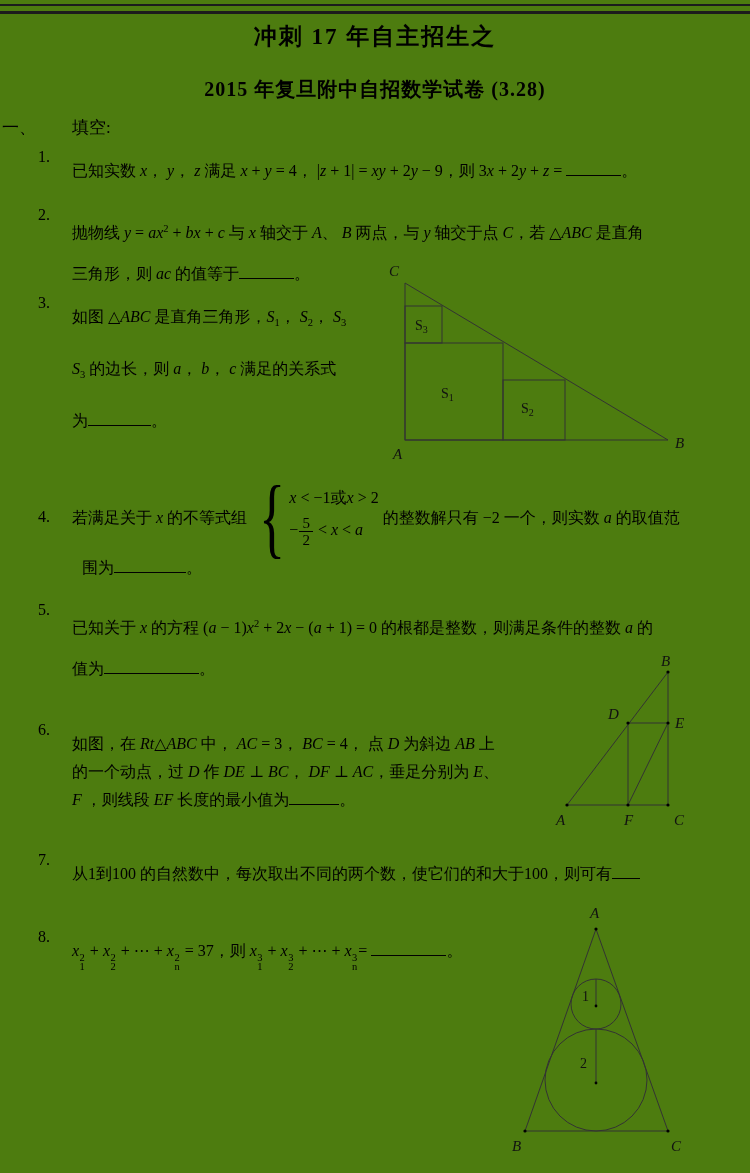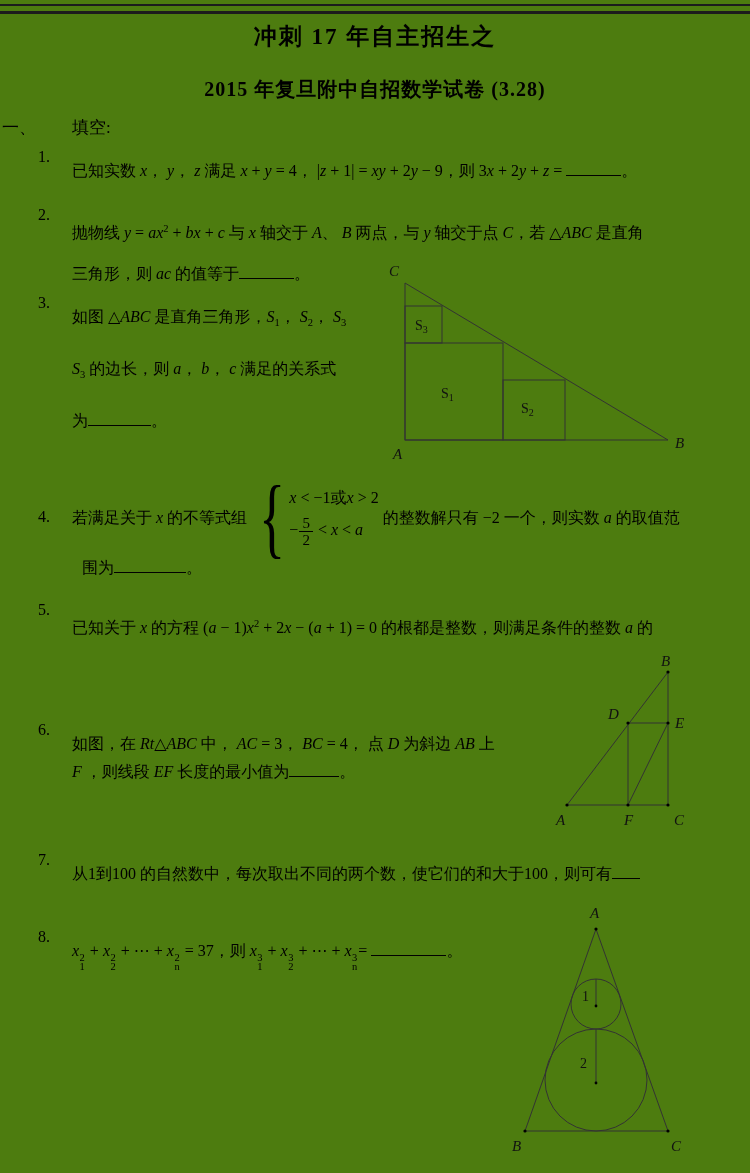--- a/index.html
+++ b/index.html
@@ -115,20 +115,21 @@
       </span>
     </span>
     <span>的整数解只有 −2 一个，则实数 <i>a</i> 的取值范</span>
   </div>
   <div class="p4line2">围为<span class="blank w72"></span>。</div>
 
   <div class="prob lh45" style="top:601px;">
     <span class="pnum">5.</span>
     <div class="plines">
       <span class="pline">已知关于 <i>x</i> 的方程 (<i>a</i> − 1)<i>x</i><sup>2</sup> + 2<i>x</i> − (<i>a</i> + 1) = 0 的根都是整数，则满足条件的整数 <i>a</i> 的</span>
+      <span class="pline">值为<span class="blank w95"></span>。</span>
     </div>
   </div>
 
   <svg class="fig" style="left:548px;top:653px;" width="165" height="180" viewBox="0 0 165 180">
     <polygon class="stroke" points="19,152 120,19 120,152"></polygon>
     <line class="stroke" x1="80" y1="70" x2="120" y2="70"></line>
     <line class="stroke" x1="80" y1="70" x2="80" y2="152"></line>
     <line class="stroke" x1="80" y1="152" x2="120" y2="70"></line>
     <circle cx="19" cy="152" r="1.6"></circle>
     <circle cx="120" cy="19" r="1.6"></circle>
@@ -141,20 +142,21 @@
     <text class="figlabel" x="127" y="75">E</text>
     <text class="figlabel" x="8" y="172">A</text>
     <text class="figlabel" x="76" y="172">F</text>
     <text class="figlabel" x="126" y="172">C</text>
   </svg>
 
   <div class="prob lh28" style="top:721px;">
     <span class="pnum">6.</span>
     <div class="plines">
       <span class="pline">如图，在 <i>Rt</i>△<i>ABC</i> 中， <i>AC</i> = 3， <i>BC</i> = 4， 点 <i>D</i> 为斜边 <i>AB</i> 上</span>
+      <span class="pline">的一个动点，过 <i>D</i> 作 <i>DE</i> ⊥ <i>BC</i>， <i>DF</i> ⊥ <i>AC</i>，垂足分别为 <i>E</i>、</span>
       <span class="pline"><i>F</i> ，则线段 <i>EF</i> 长度的最小值为<span class="blank w50"></span>。</span>
     </div>
   </div>
 
   <div class="prob lh27" style="top:851px;">
     <span class="pnum">7.</span>
     <div class="plines">
       <span class="pline">从1到100 的自然数中，每次取出不同的两个数，使它们的和大于100，则可有<span class="blank w28"></span></span>
     </div>
   </div>

